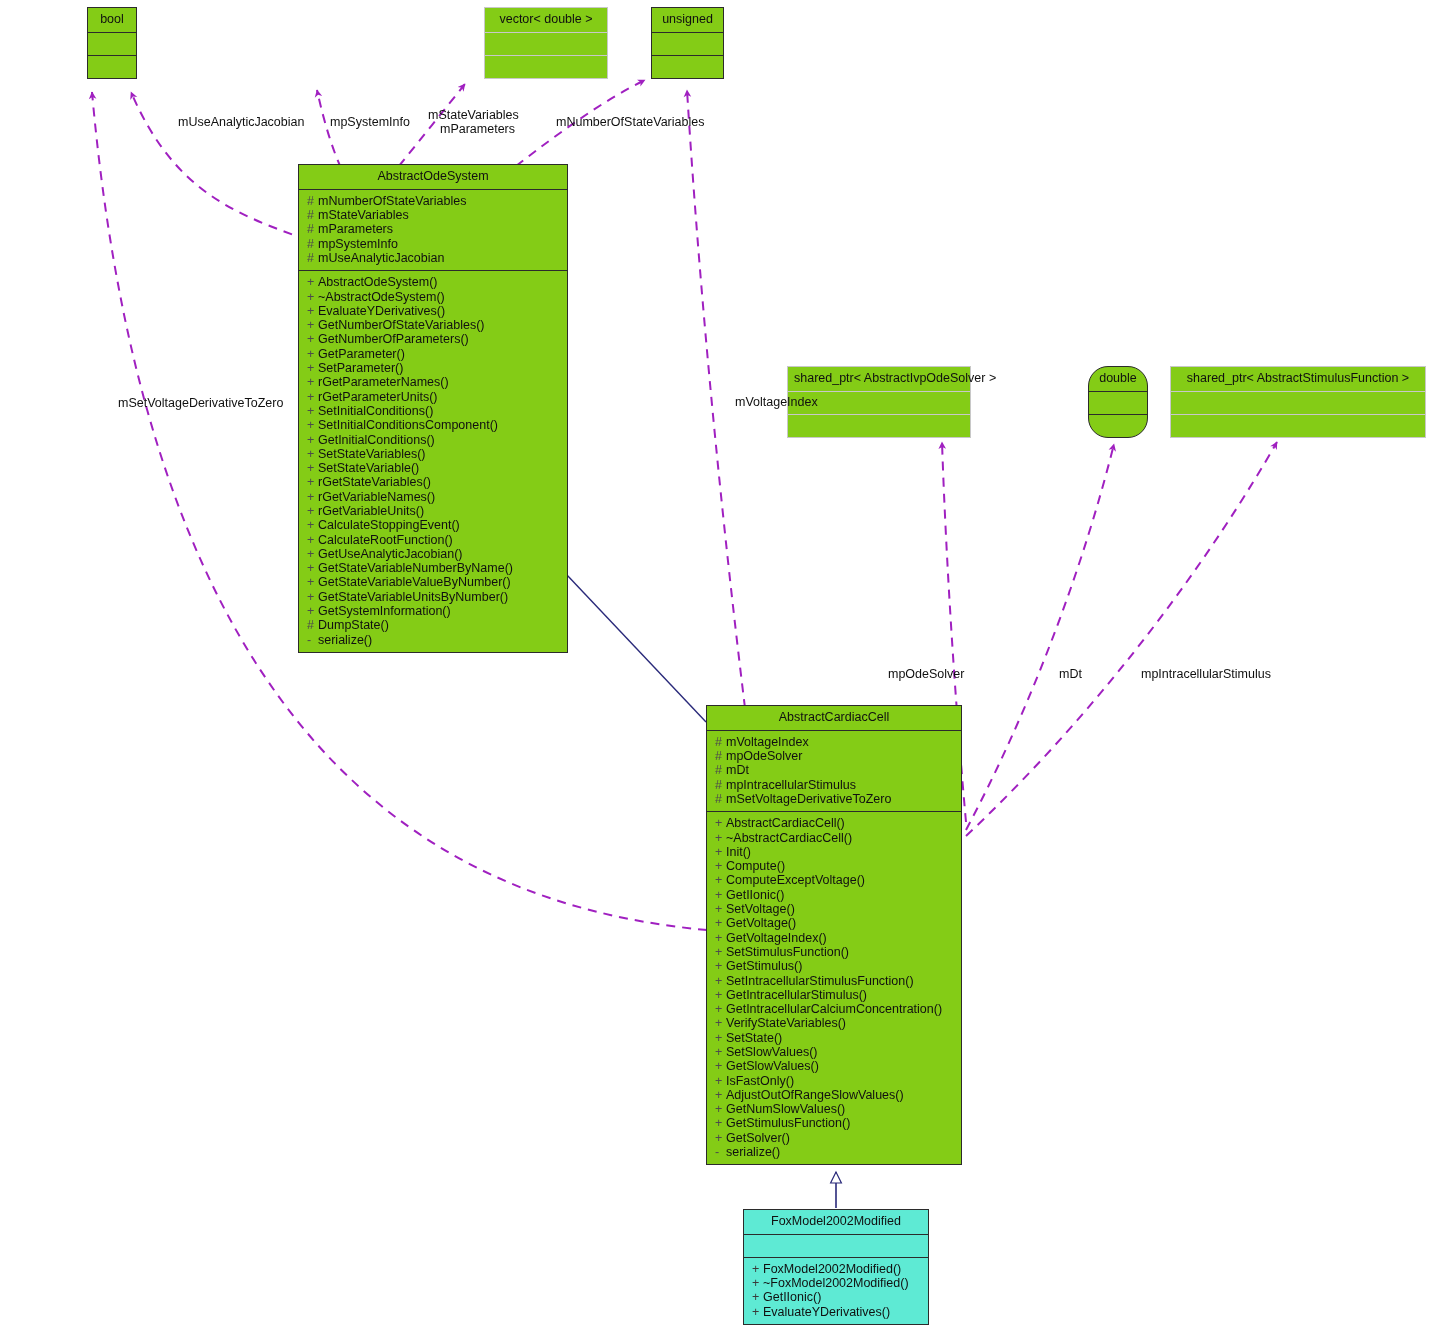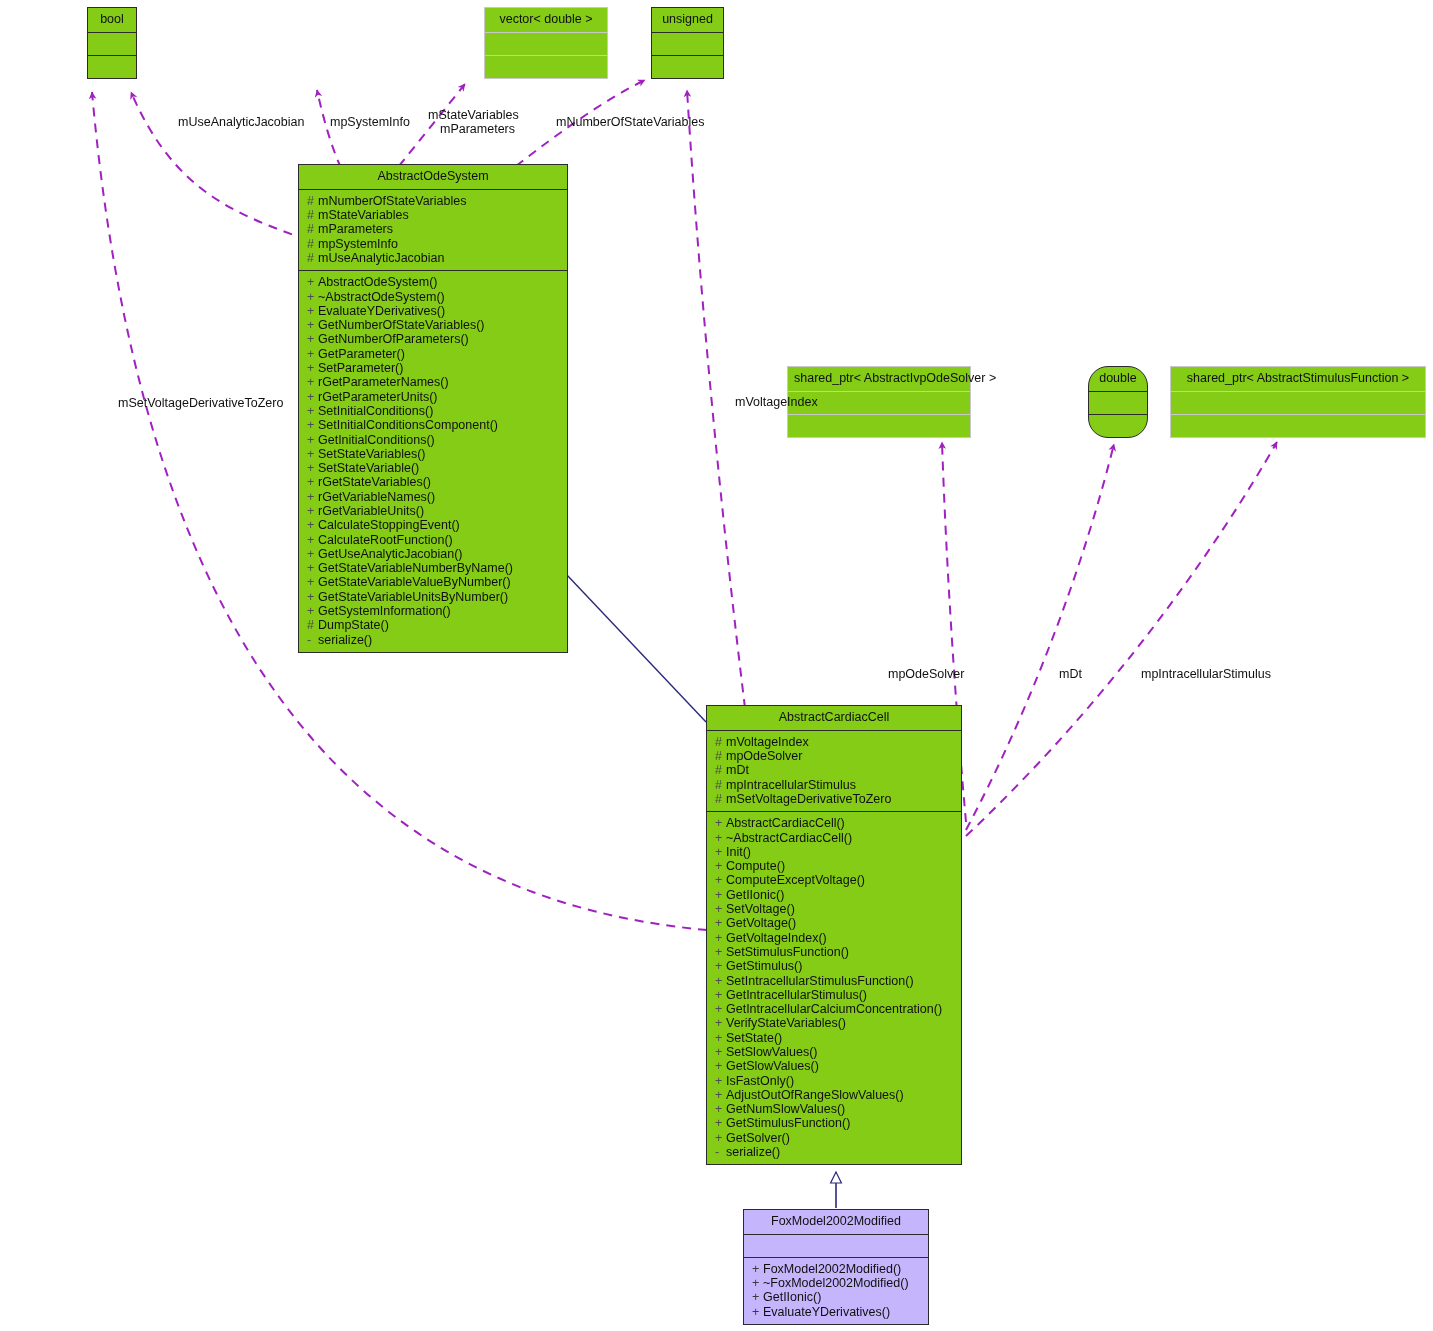--- a/index.html
+++ b/index.html
@@ -33,21 +33,21 @@
     background: #84cc16;
     border: 1px solid #2b2b2b;
     font-size: 12.5px;
     line-height: 1.18;
     color: #101010;
   }
   .umlbox.light {
     border: 1px solid #c8c8c8;
   }
   .umlbox.filled {
-    background: #c4b5fd;
+    background: #5eead4;
   }
   .uml-title {
     text-align: center;
     padding: 4px 6px 5px 6px;
     font-size: 12.5px;
     white-space: nowrap;
   }
   .uml-sep {
     border-top: 1px solid #2b2b2b;
   }

